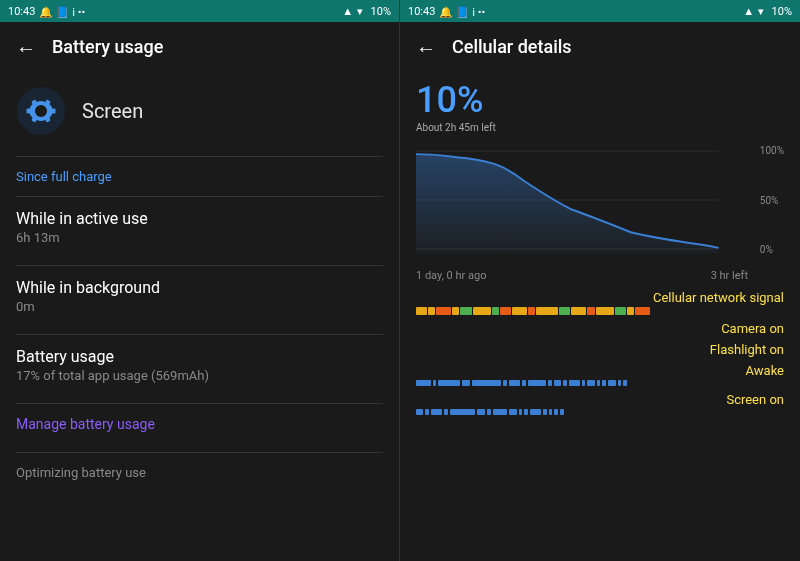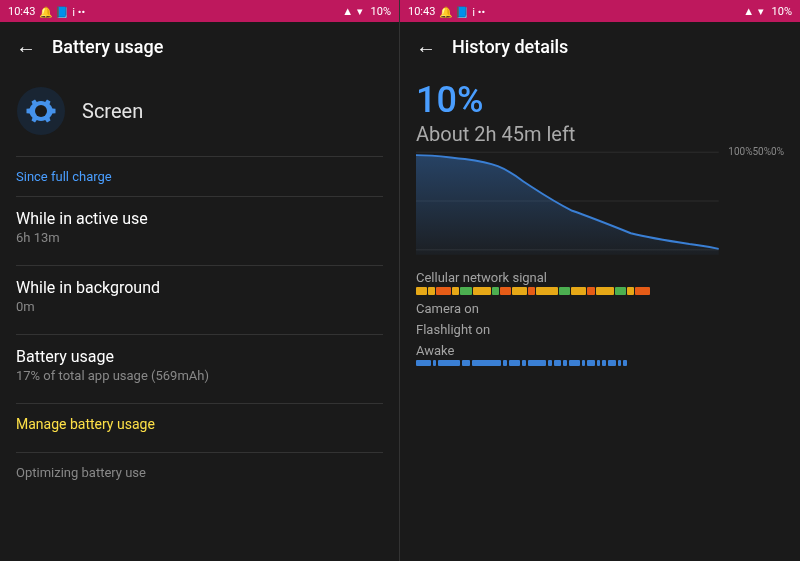--- a/index.html
+++ b/index.html
@@ -27,21 +27,21 @@
       width: 400px;
       height: 561px;
       background: #1a1a1a;
       display: flex;
       flex-direction: column;
     }
 
     
     .status-bar {
       height: 22px;
-      background: #be185d;
+      background: #0f766e;
       display: flex;
       align-items: center;
       justify-content: space-between;
       padding: 0 8px;
       font-size: 11px;
       color: #fff;
       flex-shrink: 0;
     }
     .status-bar .left-icons {
       display: flex;
@@ -120,21 +120,21 @@
       font-size: 16px;
       font-weight: 400;
       margin-bottom: 2px;
     }
     .info-row .sublabel {
       color: #888;
       font-size: 13px;
     }
 
     .manage-link {
-      color: #fde047;
+      color: #8b5cf6;
       font-size: 14px;
       margin-bottom: 20px;
       display: block;
       cursor: pointer;
     }
 
     
     .right-content {
       padding: 12px 16px;
       flex: 1;
@@ -144,21 +144,22 @@
     .battery-percent {
       color: #4a9eff;
       font-size: 36px;
       font-weight: 500;
       line-height: 1;
       margin-bottom: 4px;
     }
 
     .battery-time-left {
       color: #aaa;
-      font-size: 20px;
+      font-size: 10px;
+      margin-bottom: 12px;
     }
 
     
     .battery-chart {
       width: 100%;
       height: 120px;
       position: relative;
       margin-bottom: 4px;
     }
 
@@ -178,23 +179,24 @@
     
     .usage-section {
       margin-top: 4px;
     }
 
     .usage-row {
       margin-bottom: 6px;
     }
 
     .usage-label {
-      color: #a3a3a3;
+      color: #fde047;
       font-size: 13px;
       margin-bottom: 2px;
+      text-align: right;
     }
 
     
     .cellular-bar {
       display: flex;
       height: 8px;
       gap: 1px;
     }
     .cellular-seg {
       height: 8px;
@@ -343,21 +345,21 @@
     <div class="right-icons">
       <span>▲</span>
       <span>▾</span>
       <span></span>
       <span>10%</span>
     </div>
   </div>
 
   <div class="top-bar">
     <span class="back-arrow">←</span>
-    <span class="title">History details</span>
+    <span class="title">Cellular details</span>
   </div>
 
   <div class="right-content">
     <div class="battery-percent">10%</div>
     <div class="battery-time-left">About 2h 45m left</div>
 
     <div class="battery-chart" style="position:relative;">
       <svg viewBox="0 0 340 110" xmlns="http://www.w3.org/2000/svg" style="width:calc(100% - 36px); height:110px;">
 
         <line x1="0" y1="5" x2="310" y2="5" stroke="#444" stroke-width="0.5"></line>
@@ -368,27 +370,31 @@
           <linearGradient id="battGrad" x1="0" y1="0" x2="0" y2="1">
             <stop offset="0%" stop-color="#3a7fd4" stop-opacity="0.4"></stop>
             <stop offset="100%" stop-color="#3a7fd4" stop-opacity="0.05"></stop>
           </linearGradient>
         </defs>
         <path d="M 0,8 C 20,8 30,10 50,12 C 80,16 90,20 110,35 C 130,48 140,55 160,65 C 180,72 200,80 220,88 C 240,93 260,96 280,99 C 290,100 300,102 310,104 L 310,110 L 0,110 Z" fill="url(#battGrad)"></path>
 
         <path d="M 0,8 C 20,8 30,10 50,12 C 80,16 90,20 110,35 C 130,48 140,55 160,65 C 180,72 200,80 220,88 C 240,93 260,96 280,99 C 290,100 300,102 310,104" fill="none" stroke="#3a7fd4" stroke-width="2"></path>
       </svg>
       
-      <div style="position:absolute; right:0; top:0; height:110px; display:flex; flex-direction:row; justify-content:space-between; font-size:10px; color:#888;">
+      <div style="position:absolute; right:0; top:0; height:110px; display:flex; flex-direction:column; justify-content:space-between; font-size:10px; color:#888;">
         <span>100%</span>
         <span>50%</span>
         <span>0%</span>
       </div>
     </div>
 
+    <div class="time-labels" style="padding-right:36px;">
+      <span>1 day, 0 hr ago</span>
+      <span>3 hr left</span>
+    </div>
 
     <div class="usage-section">
 
       <div class="usage-row">
         <div class="usage-label">Cellular network signal</div>
         <div class="cellular-bar">
           <div class="cellular-seg" style="width:3%; background:#e6a817;"></div>
           <div class="cellular-seg" style="width:2%; background:#e6a817;"></div>
           <div class="cellular-seg" style="width:4%; background:#e65c17;"></div>
           <div class="cellular-seg" style="width:2%; background:#e6a817;"></div>
@@ -437,16 +443,37 @@
           <div class="awake-seg" style="width:1%;"></div>
           <div class="awake-seg" style="width:2%;"></div>
           <div class="awake-seg" style="width:1%;"></div>
           <div class="awake-seg" style="width:1%;"></div>
           <div class="awake-seg" style="width:2%;"></div>
           <div class="awake-seg" style="width:1%;"></div>
           <div class="awake-seg" style="width:1%;"></div>
         </div>
       </div>
 
+      <div class="usage-row">
+        <div class="usage-label">Screen on</div>
+        <div class="screen-bar">
+          <div class="screen-seg" style="width:2%;"></div>
+          <div class="screen-seg" style="width:1%;"></div>
+          <div class="screen-seg" style="width:3%;"></div>
+          <div class="screen-seg" style="width:1%;"></div>
+          <div class="screen-seg" style="width:7%;"></div>
+          <div class="screen-seg" style="width:2%;"></div>
+          <div class="screen-seg" style="width:1%;"></div>
+          <div class="screen-seg" style="width:4%;"></div>
+          <div class="screen-seg" style="width:2%;"></div>
+          <div class="screen-seg" style="width:1%;"></div>
+          <div class="screen-seg" style="width:1%;"></div>
+          <div class="screen-seg" style="width:3%;"></div>
+          <div class="screen-seg" style="width:1%;"></div>
+          <div class="screen-seg" style="width:1%;"></div>
+          <div class="screen-seg" style="width:1%;"></div>
+          <div class="screen-seg" style="width:1%;"></div>
+        </div>
+      </div>
 
     </div>
   </div>
 </div>
 
 </body></html>

